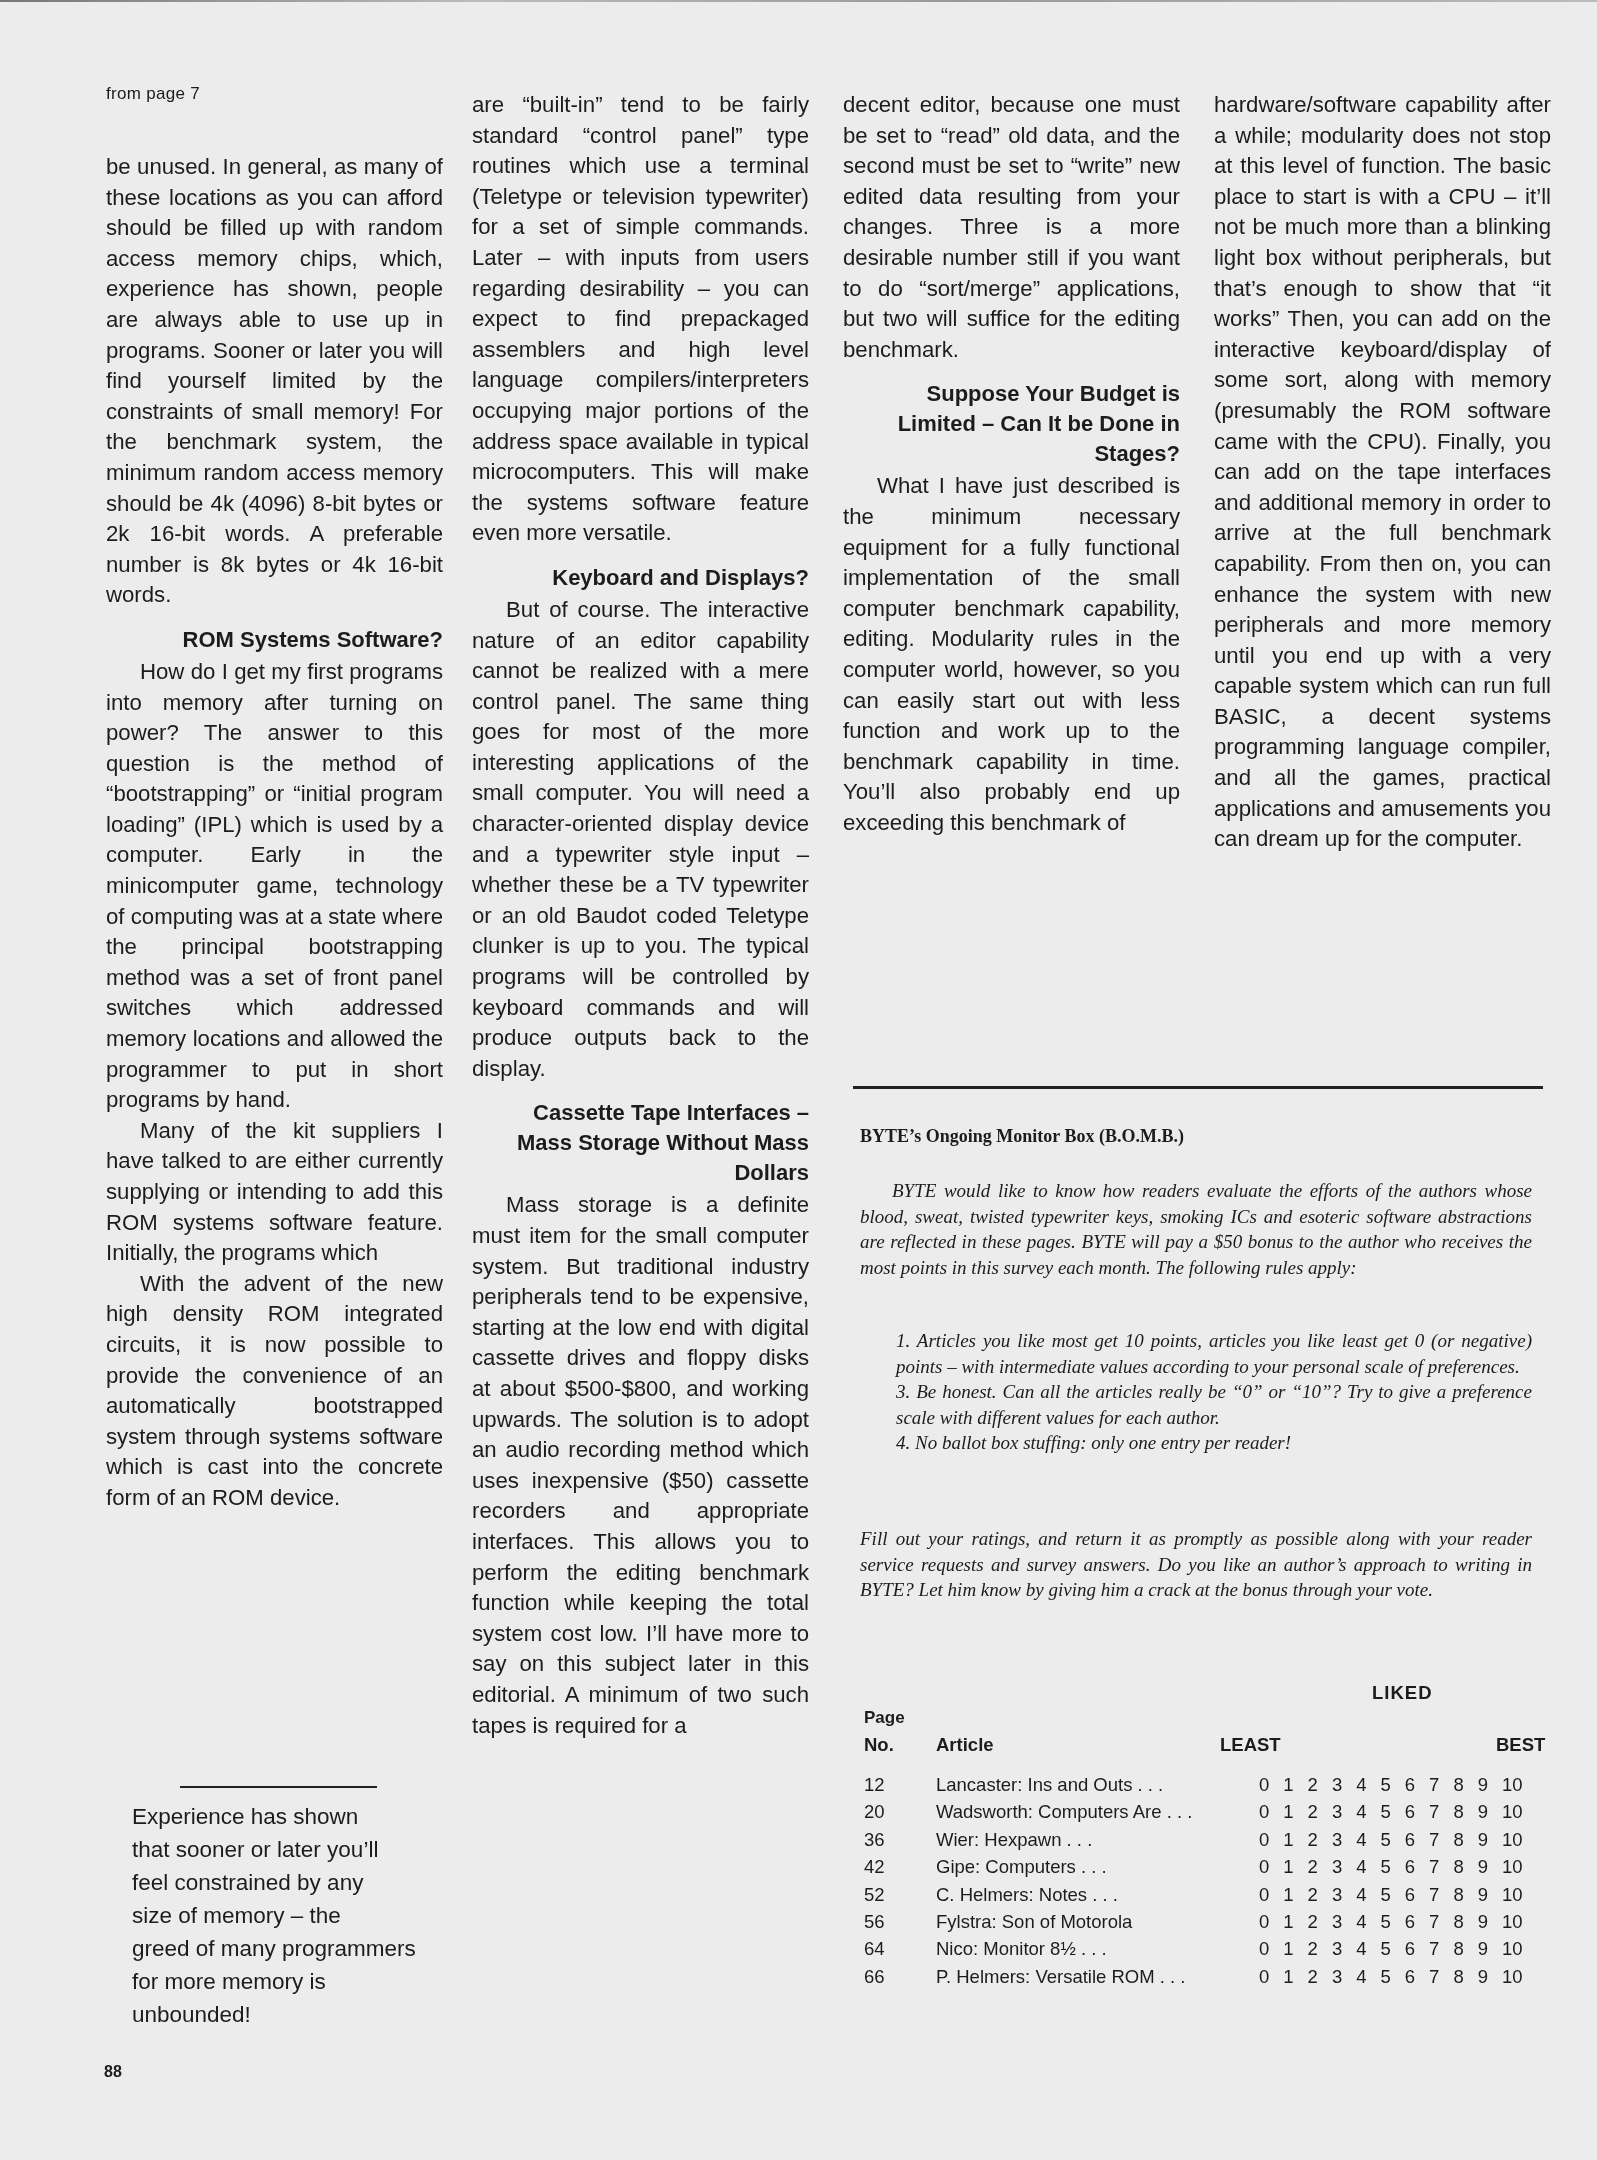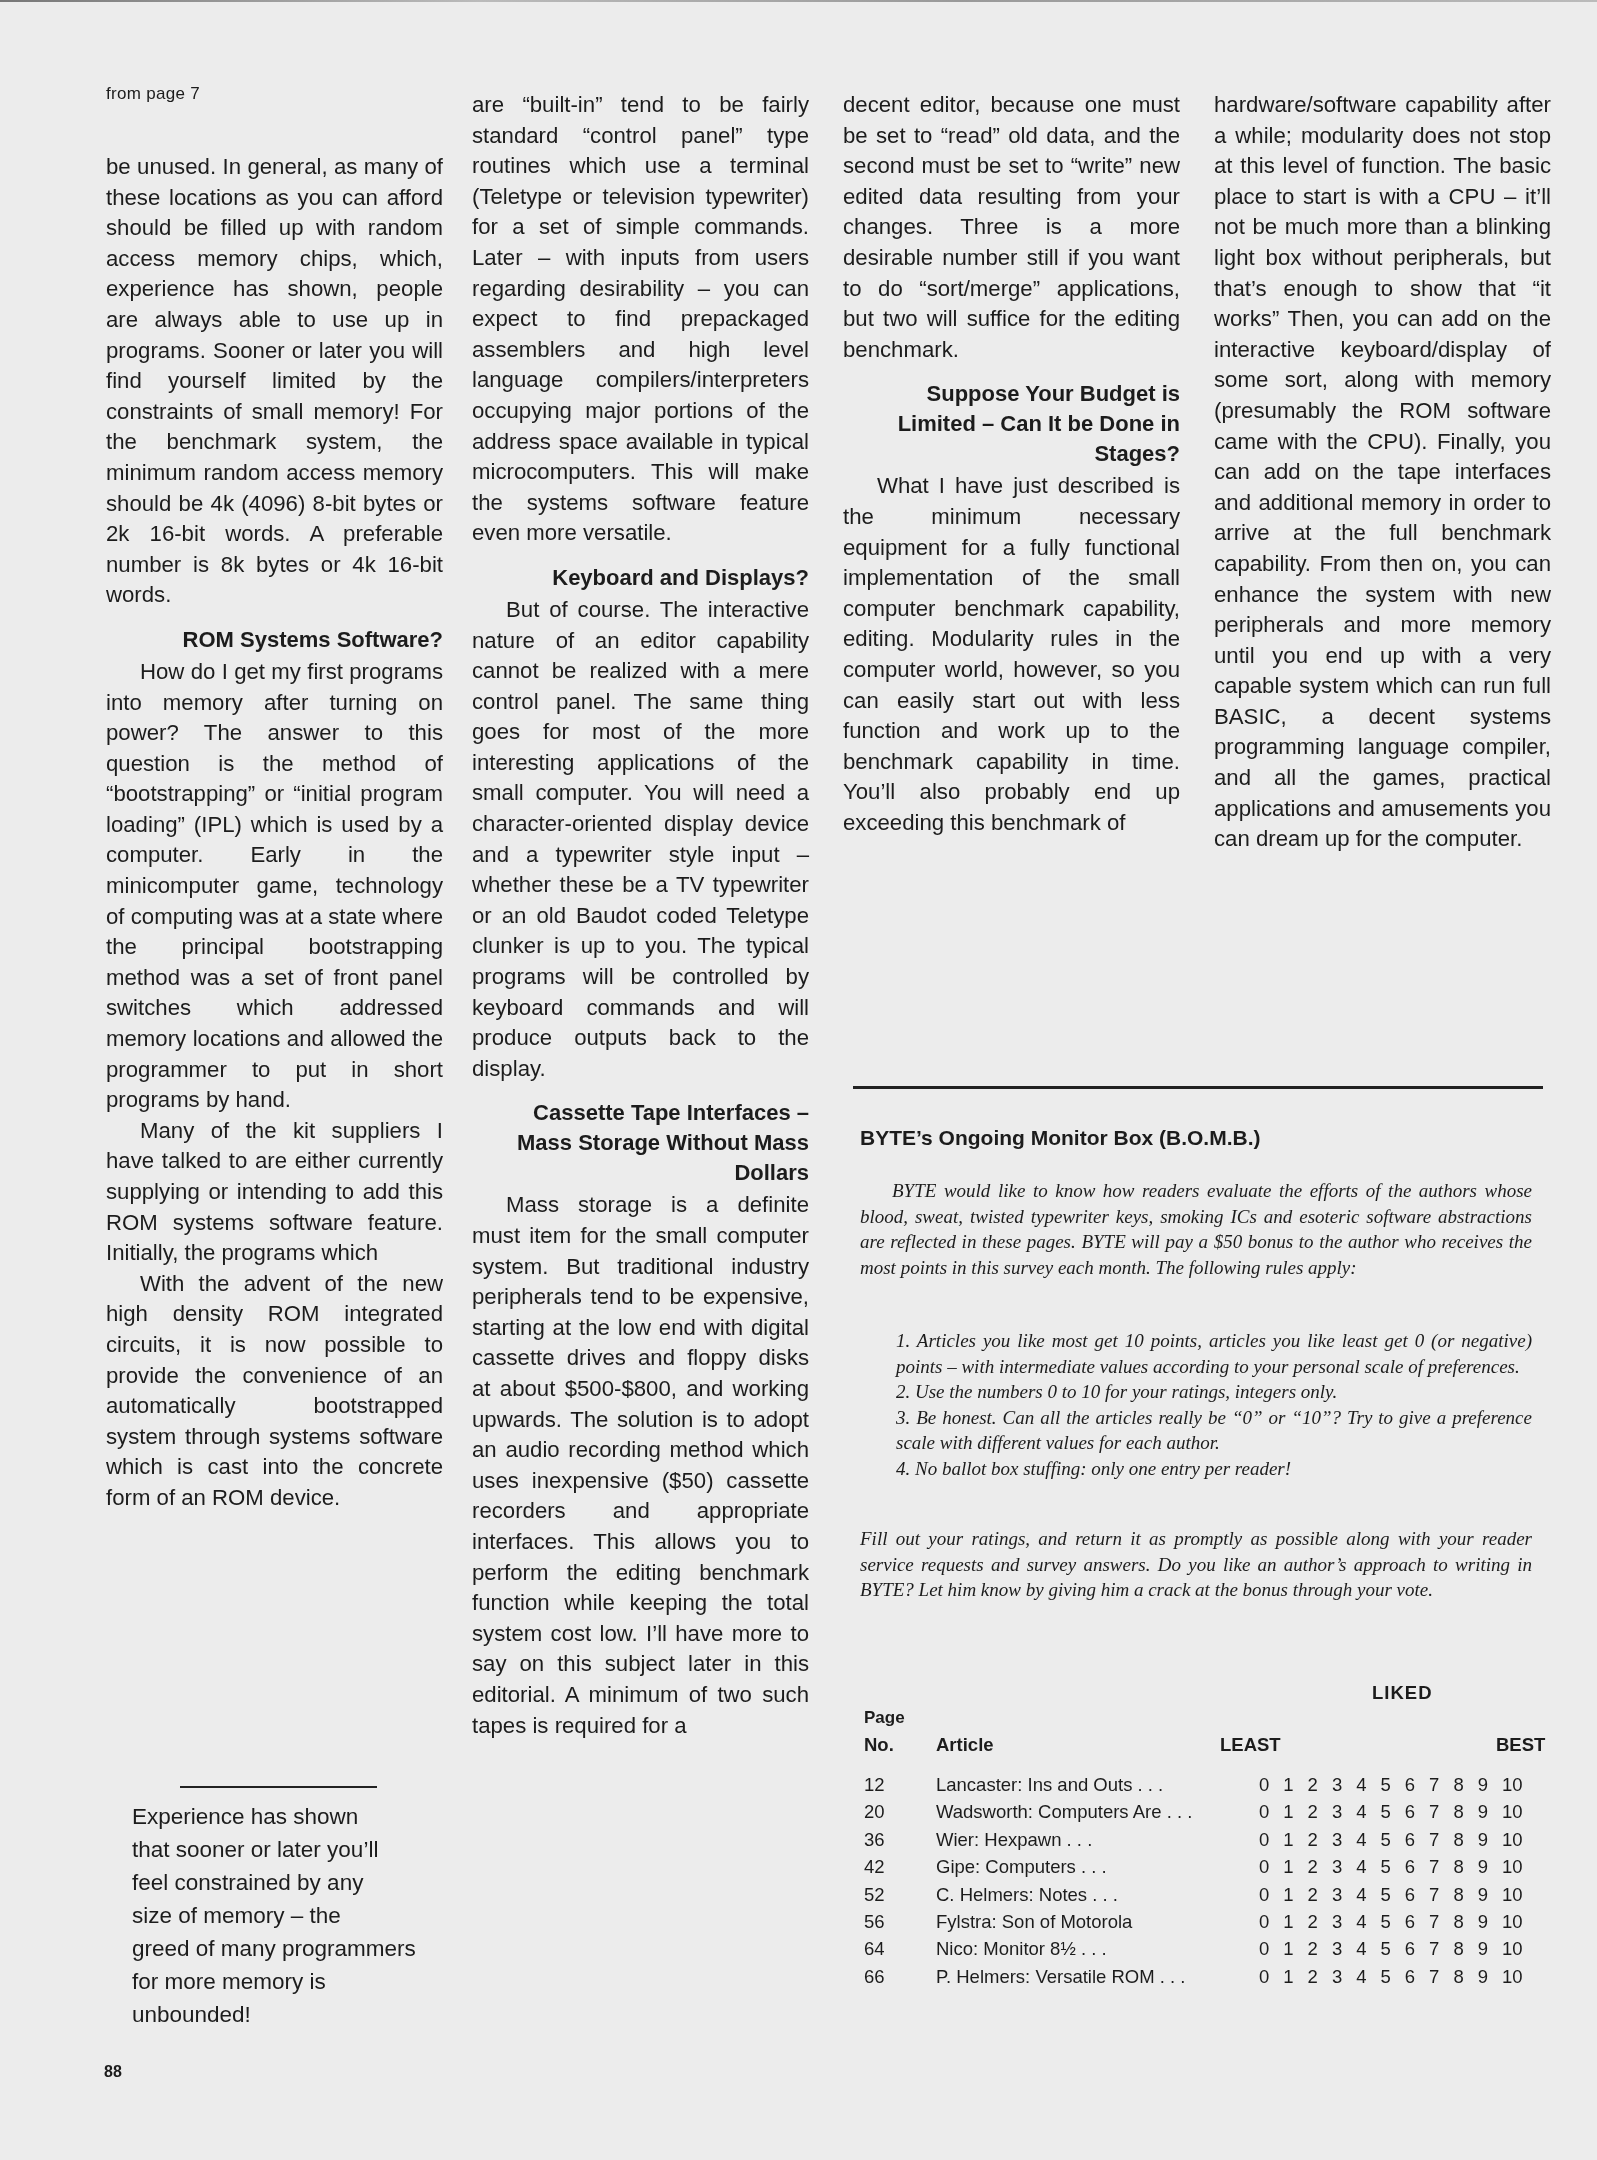--- a/index.html
+++ b/index.html
@@ -52,22 +52,22 @@
     position: absolute; left: 104px; top: 2063px;
     font-size: 16px; font-weight: bold;
   }
 
   .bomb-rule {
     position: absolute; left: 853px; top: 1086px; width: 690px; height: 3px;
     background: #222;
   }
   .bomb-title {
     position: absolute; left: 860px; top: 1126px;
-    font-family: Liberation Sans, sans-serif;
-    font-size: 21px; font-weight: bold;
+    font-family: Liberation Serif, serif;
+    font-size: 18px; font-weight: bold;
   }
   .bomb-text {
     position: absolute; left: 860px; width: 672px;
     font-family: "Liberation Serif", serif;
     font-style: italic;
     font-size: 19px; line-height: 25.5px;
     text-align: justify;
   }
   .bomb-intro { top: 1178px; text-indent: 32px; }
   .bomb-rules { top: 1328px; left: 896px; width: 636px; }
@@ -138,21 +138,20 @@
 
 <div class="col" id="col4">
   <p>hardware/software capability after a while; modularity does not stop at this level of function. The basic place to start is with a CPU – it’ll not be much more than a blinking light box without peripherals, but that’s enough to show that “it works” Then, you can add on the interactive keyboard/display of some sort, along with memory (presumably the ROM software came with the CPU). Finally, you can add on the tape interfaces and additional memory in order to arrive at the full benchmark capability. From then on, you can enhance the system with new peripherals and more memory until you end up with a very capable system which can run full BASIC, a decent systems programming language compiler, and all the games, practical applications and amusements you can dream up for the computer.</p>
 </div>
 
 <div class="bomb-rule"></div>
 <div class="bomb-title">BYTE’s Ongoing Monitor Box (B.O.M.B.)</div>
 <div class="bomb-text bomb-intro">BYTE would like to know how readers evaluate the efforts of the authors whose blood, sweat, twisted typewriter keys, smoking ICs and esoteric software abstractions are reflected in these pages. BYTE will pay a $50 bonus to the author who receives the most points in this survey each month. The following rules apply:</div>
 <div class="bomb-text bomb-rules">
   <div>1. Articles you like most get 10 points, articles you like least get 0 (or negative) points – with intermediate values according to your personal scale of preferences.</div>
-  <div>2. Use the numbers 0 to 10 for your ratings, integers only.</div>
   <div>3. Be honest. Can all the articles really be “0” or “10”? Try to give a preference scale with different values for each author.</div>
   <div>4. No ballot box stuffing: only one entry per reader!</div>
 </div>
 <div class="bomb-text bomb-outro">Fill out your ratings, and return it as promptly as possible along with your reader service requests and survey answers. Do you like an author’s approach to writing in BYTE? Let him know by giving him a crack at the bonus through your vote.</div>
 
 <div class="rating-table">
   <div class="rt-liked">LIKED</div>
   <div class="rt-head1">Page</div>
   <div class="rt-head2">
     <span style="left:0">No.</span>

